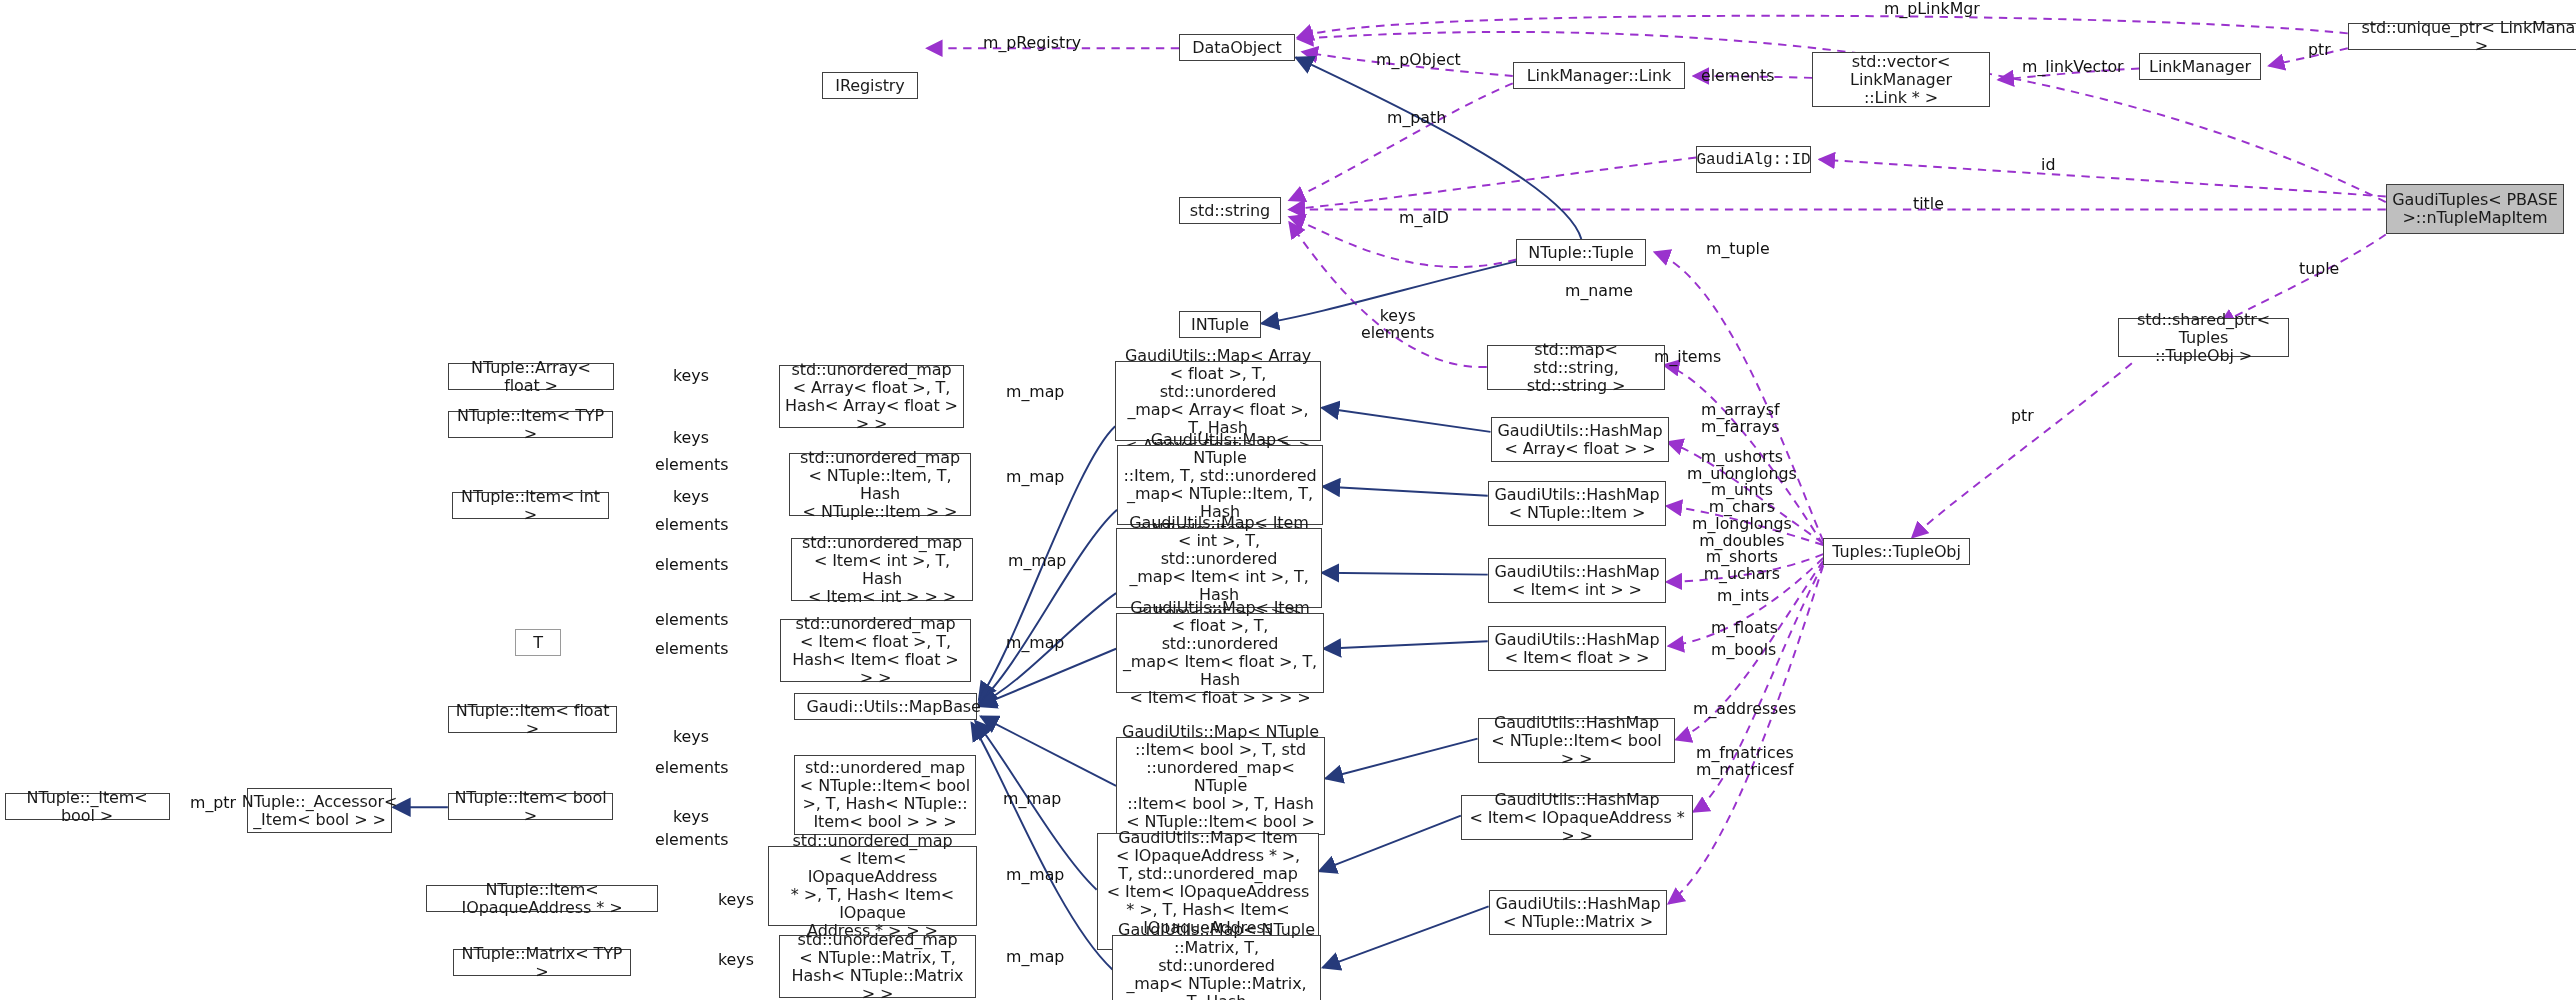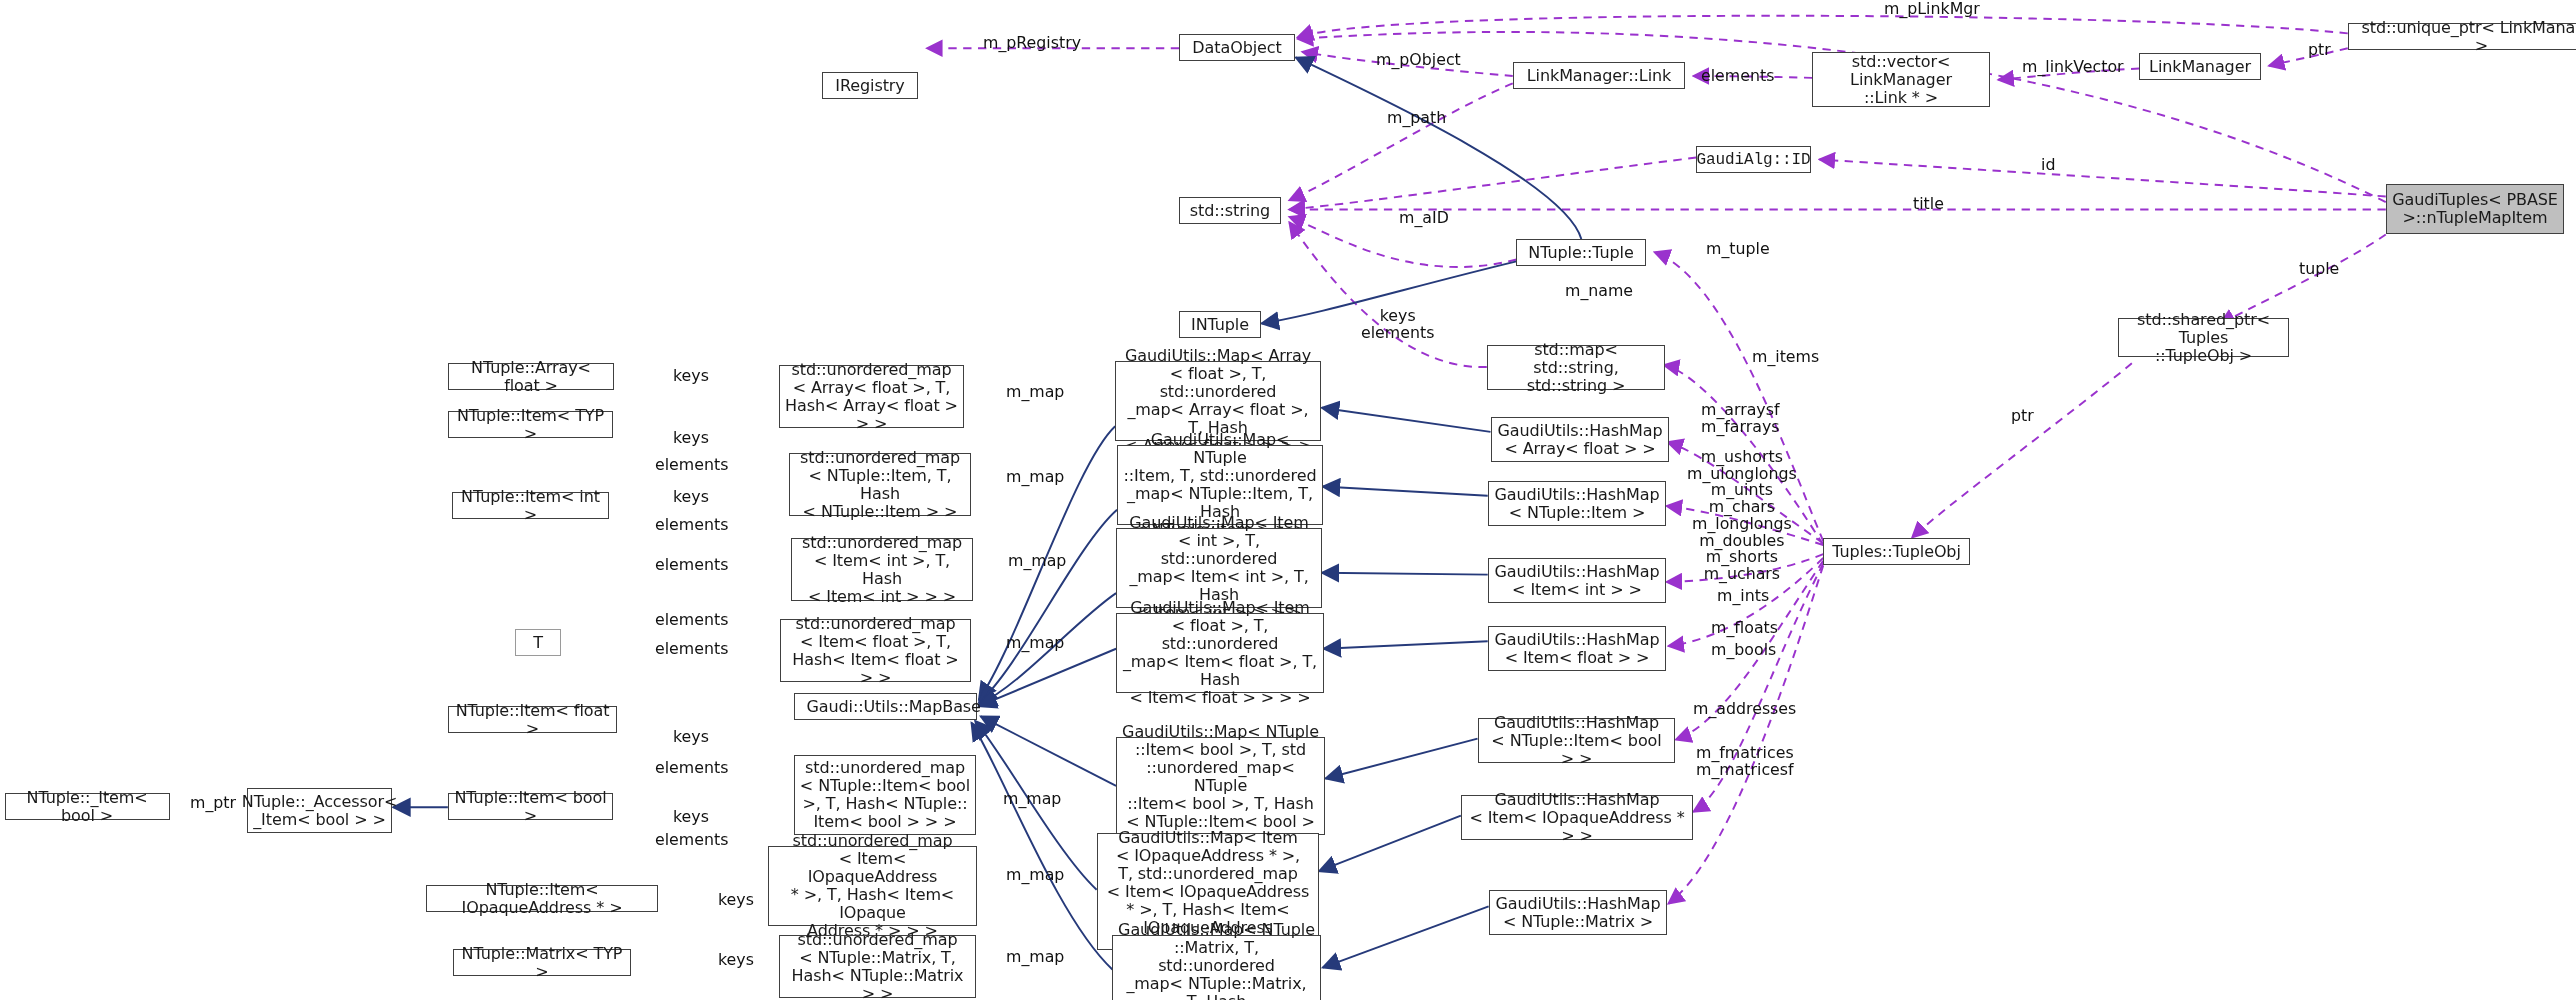--- a/index.html
+++ b/index.html
@@ -217,21 +217,21 @@
       <div class="edge-label" style="left: 2022px; top: 59px;">m_linkVector</div>
       <div class="edge-label" style="left: 2308px; top: 42px;">ptr</div>
       <div class="edge-label" style="left: 2041px; top: 157px;">id</div>
       <div class="edge-label" style="left: 1887px; top: 196px; margin-left: 26px;">title</div>
       <div class="edge-label" style="left: 2299px; top: 261px;">tuple</div>
       <div class="edge-label" style="left: 2011px; top: 408px;">ptr</div>
       <div class="edge-label" style="left: 1706px; top: 241px;">m_tuple</div>
       <div class="edge-label" style="left: 1565px; top: 283px;">m_name</div>
       <div class="edge-label" style="left: 1361px; top: 308px;">keys
 elements</div>
-      <div class="edge-label" style="left: 1752px; top: 349px; text-align: center;">m_items</div>
+      <div class="edge-label" style="left: 1654px; top: 349px; text-align: center;">m_items</div>
       <div class="edge-label" style="left: 1701px; top: 402px;">m_arraysf
 m_farrays</div>
       <div class="edge-label" style="left: 1687px; top: 449px;">m_ushorts
 m_ulonglongs
 m_uints
 m_chars
 m_longlongs
 m_doubles
 m_shorts
 m_uchars</div>

